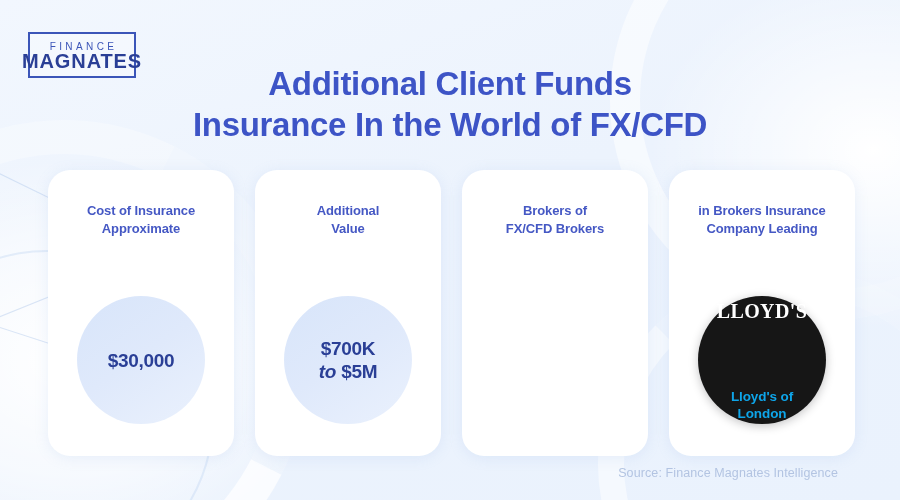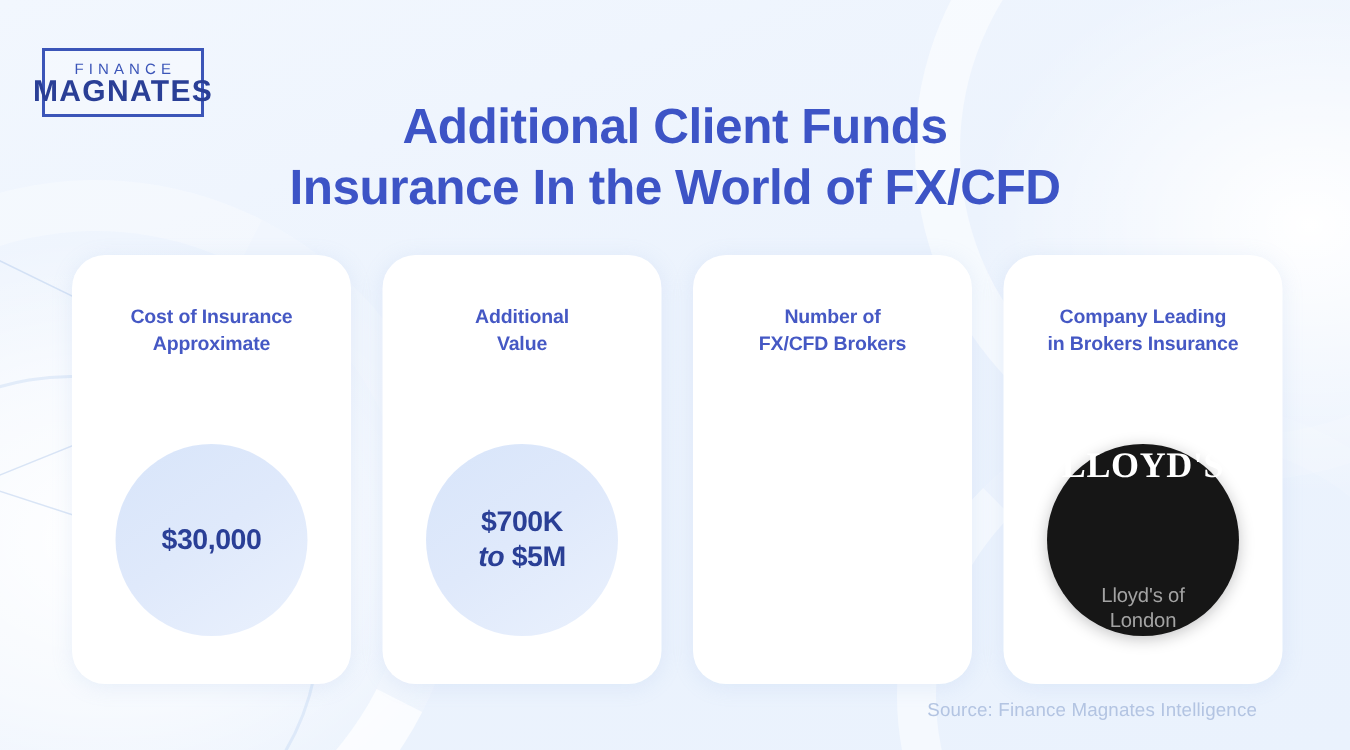--- a/index.html
+++ b/index.html
@@ -188,30 +188,30 @@
 
   
   .circle.dark {
     background: #161616;
     flex-direction: column;
     box-shadow: 0 2px 10px rgba(20,20,25,0.25);
   }
   .lloyds-mark {
     color: #ffffff;
     font-family: "Liberation Serif", "DejaVu Serif", serif;
-    font-size: 24px;
+    font-size: 20px;
     font-weight: 700;
     letter-spacing: 0.4px;
     line-height: 24px;
     margin-bottom: 24px;
   }
   .lloyds-sub {
-    color: #a3a3a3;
+    color: #0ea5e9;
     font-size: 13.5px;
-    font-weight: 400;
+    font-weight: 700;
     line-height: 17px;
     text-align: center;
     letter-spacing: -0.1px;
     margin-top: 41px;
   }
   .lloyds-sub .ln { display: block; }
 
   
   #source {
     position: absolute;
@@ -269,29 +269,29 @@
       <div class="circle">
         <div class="circle-value">
           <span class="ln">$700K</span>
           <span class="ln"><span class="ital">to</span> <span>$5M</span></span>
         </div>
       </div>
     </div>
 
     <div class="card">
       <div class="card-heading">
-        <span class="line">Number of</span>
+        <span class="line">Brokers of</span>
         <span class="line">FX/CFD Brokers</span>
       </div>
     </div>
 
     <div class="card">
       <div class="card-heading">
+        <span class="line">in Brokers Insurance</span>
         <span class="line">Company Leading</span>
-        <span class="line">in Brokers Insurance</span>
       </div>
       <div class="circle dark">
         <div class="lloyds-mark">LLOYD'S</div>
         <div class="lloyds-sub">
           <span class="ln">Lloyd's of</span>
           <span class="ln">London</span>
         </div>
       </div>
     </div>
 

